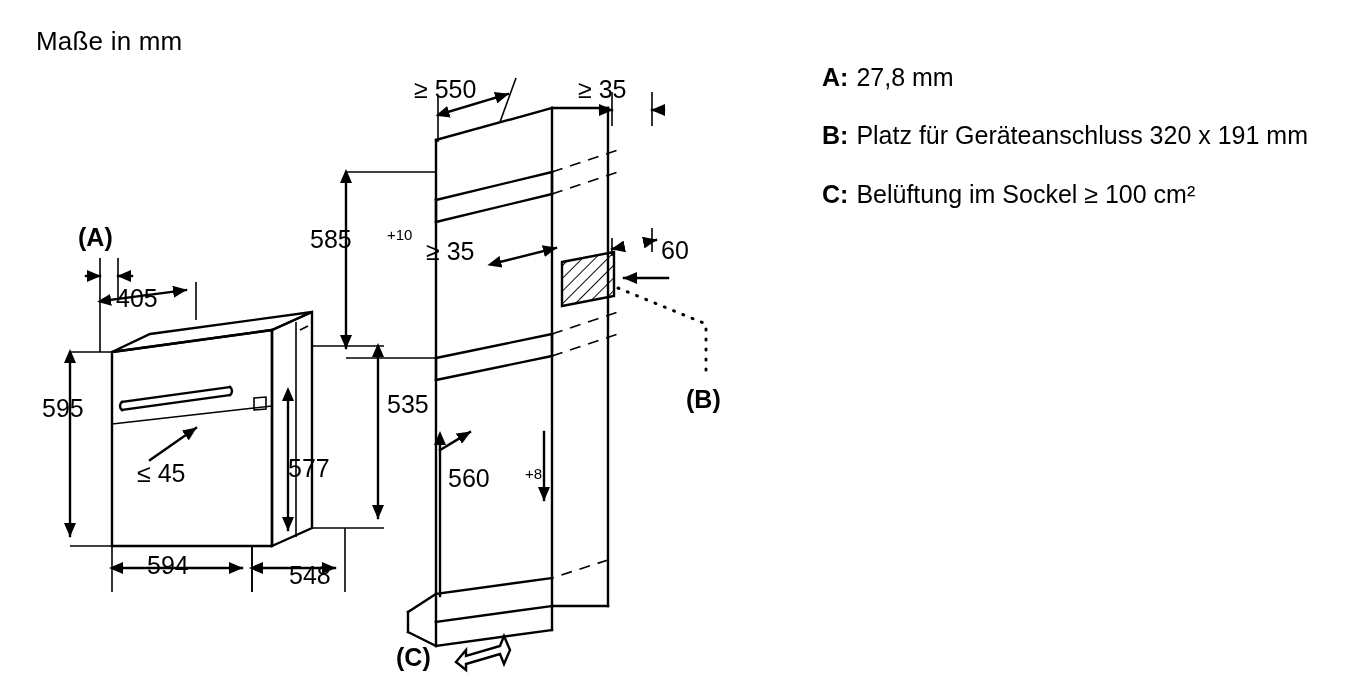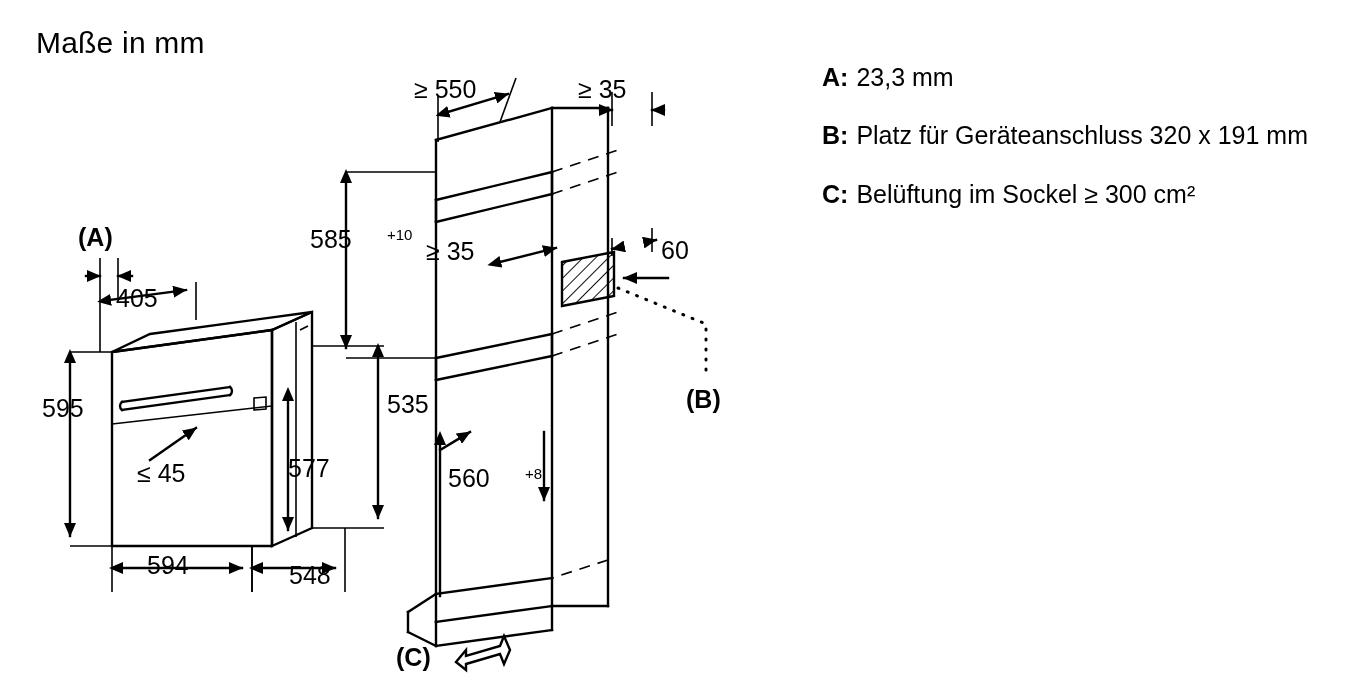--- a/index.html
+++ b/index.html
@@ -23,21 +23,21 @@
     position: absolute;
     left: 0;
     top: 0;
     width: 1368px;
     height: 698px;
   }
   .hdr {
     position: absolute;
     left: 36px;
     top: 26px;
-    font-size: 30px;
+    font-size: 26px;
     letter-spacing: 0.2px;
     text-align: right;
   }
   .legend {
     position: absolute;
     left: 822px;
     top: 62px;
     width: 520px;
     font-size: 25px;
     line-height: 1.25;
@@ -104,29 +104,29 @@
 </head>
 <body>
 
 <div class="canvas">
 
   <div class="hdr">Maße in mm</div>
 
   <div class="legend">
     <div class="row">
       <span class="key">A:</span>
-      <span class="val">23,3 mm</span>
+      <span class="val">27,8 mm</span>
     </div>
     <div class="row">
       <span class="key">B:</span>
       <span class="val">Platz für Geräteanschluss 320 x 191 mm</span>
     </div>
     <div class="row">
       <span class="key">C:</span>
-      <span class="val">Belüftung im Sockel ≥ 300 cm²</span>
+      <span class="val">Belüftung im Sockel ≥ 100 cm²</span>
     </div>
   </div>
 
   <svg class="drawing" viewBox="0 0 1368 698">
     <defs>
       <marker id="arrEnd" markerWidth="14" markerHeight="12" refX="13" refY="6" orient="auto" markerUnits="userSpaceOnUse">
         <path d="M0,0 L14,6 L0,12 Z" class="fillblack"></path>
       </marker>
       <marker id="arrStart" markerWidth="14" markerHeight="12" refX="1" refY="6" orient="auto-start-reverse" markerUnits="userSpaceOnUse">
         <path d="M0,0 L14,6 L0,12 Z" class="fillblack"></path>

